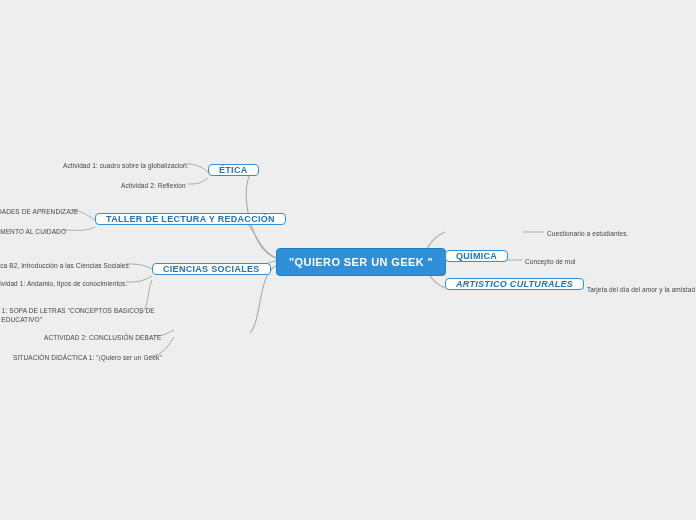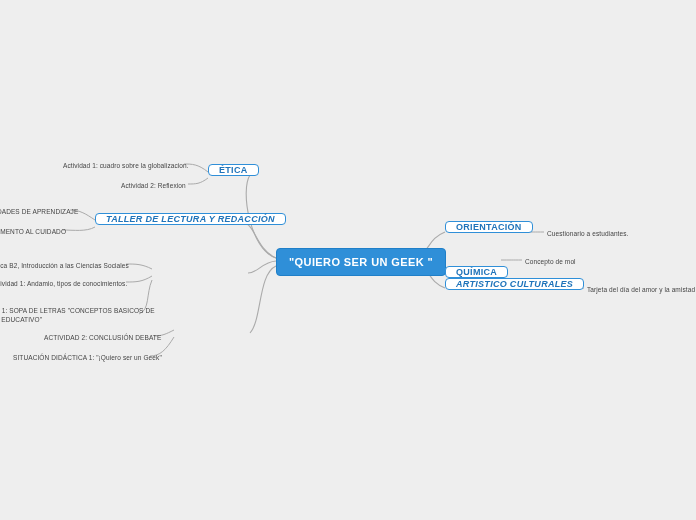--- a/index.html
+++ b/index.html
@@ -102,34 +102,34 @@
     <path d="M501 260 C 510 260, 512 260, 522 260" fill="none" stroke="#aaaaaa" stroke-width="1"></path>
     <path d="M563 288 C 572 288, 574 288, 584 288" fill="none" stroke="#aaaaaa" stroke-width="1"></path>
   </svg>
 
   <div class="node root" style="left:276px; top:248px;">"QUIERO SER UN GEEK "</div>
 
   <div class="node branch" style="left:208px; top:164px;">ÉTICA</div>
   <div class="node leaf" style="left:60px; top:159px;">Actividad 1:  cuadro sobre la globalizacion.</div>
   <div class="node leaf" style="left:118px; top:179px;">Actividad 2: Reflexion</div>
 
-  <div class="node branch" style="left:95px; top:213px;font-style:italic;">TALLER DE LECTURA Y REDACCIÓN</div>
+  <div class="node branch" style="left:95px; top:213px;">TALLER DE LECTURA Y REDACCIÓN</div>
   <div class="node leaf" style="left:-8px; top:205px;">IDADES DE APRENDIZAJE</div>
   <div class="node leaf" style="left:-8px; top:225px;">OMENTO AL CUIDADO</div>
 
+  <div class="node branch" style="left:152px; top:263px;">CIENCIAS SOCIALES</div>
   <div class="node leaf" style="left:-8px; top:259px;">dica B2, Introducción a las Ciencias Sociales</div>
   <div class="node leaf" style="left:-8px; top:277px;">ctividad 1:  Andamio, tipos de conocimientos.</div>
   <div class="node leaf multiline" style="left:-8px; top:304px;">D 1: SOPA DE LETRAS "CONCEPTOS BASICOS DE
 E EDUCATIVO"</div>
 
   <div class="node leaf" style="left:41px; top:331px;">ACTIVIDAD 2: CONCLUSIÓN DEBATE</div>
   <div class="node leaf" style="left:10px; top:351px;">SITUACIÓN DIDÁCTICA 1: "¡Quiero ser un Geek"</div>
 
-  <div class="node branch" style="left:445px; top:221px;">ORIENTACIÓN</div>
   <div class="node leaf" style="left:544px; top:227px;">Cuestionario a estudiantes.</div>
 
-  <div class="node branch" style="left:445px; top:250px;margin-top:16px;">QUÍMICA</div>
+  <div class="node branch" style="left:445px; top:250px;">QUÍMICA</div>
   <div class="node leaf" style="left:522px; top:255px;">Concepto de mol</div>
 
   <div class="node branch" style="left:445px; top:278px;font-style:italic;">ARTISTICO CULTURALES</div>
   <div class="node leaf" style="left:584px; top:283px;">Tarjeta del día del amor y la amistad</div>
 
 </div>
 
 </body></html>

